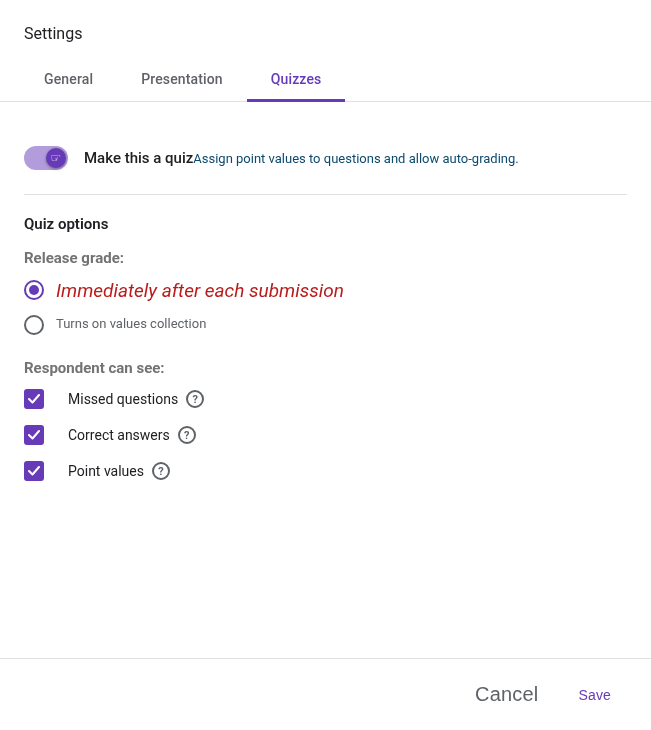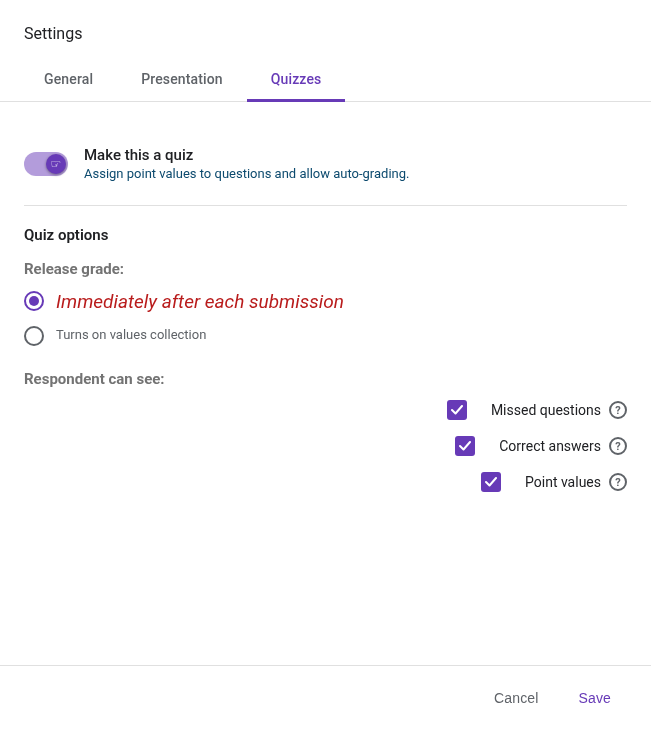--- a/index.html
+++ b/index.html
@@ -79,21 +79,21 @@
       box-shadow: 0 1px 3px rgba(0,0,0,0.4);
       display: flex;
       align-items: center;
       justify-content: center;
     }
     .cursor-icon {
       font-size: 12px;
       color: #fff;
       line-height: 1;
     }
-    .toggle-text-group { display: flex; flex-direction: column; }
+    .toggle-text-group { display: flex; flex-direction: row; }
     .toggle-title {
       font-size: 15px;
       font-weight: 500;
       color: #202124;
     }
     .toggle-subtitle {
       font-size: 13px;
       color: #0c4a6e;
       margin-top: 2px;
     }
@@ -154,21 +154,20 @@
 
     
     .respondent-section { margin-top: 20px; }
     .checkbox-group { margin-top: 12px; }
     .checkbox-option {
       display: flex;
       align-items: center;
       gap: 24px;
       margin-bottom: 16px;
       cursor: pointer;
-      justify-content: flex-end;
     }
     .checkbox-box {
       width: 20px;
       height: 20px;
       border-radius: 3px;
       background: #673ab7;
       display: flex;
       align-items: center;
       justify-content: center;
       flex-shrink: 0;
@@ -206,21 +205,21 @@
       justify-content: flex-end;
       align-items: center;
       gap: 8px;
       padding: 16px 24px;
       border-top: 1px solid #e0e0e0;
     }
     .btn-cancel {
       background: none;
       border: none;
       color: #5f6368;
-      font-size: 14px;
+      font-size: 20px;
       font-weight: 500;
       padding: 8px 16px;
       border-radius: 4px;
       cursor: pointer;
       letter-spacing: 0.01em;
     }
     .btn-save {
       background: none;
       border: none;
       color: #673ab7;

